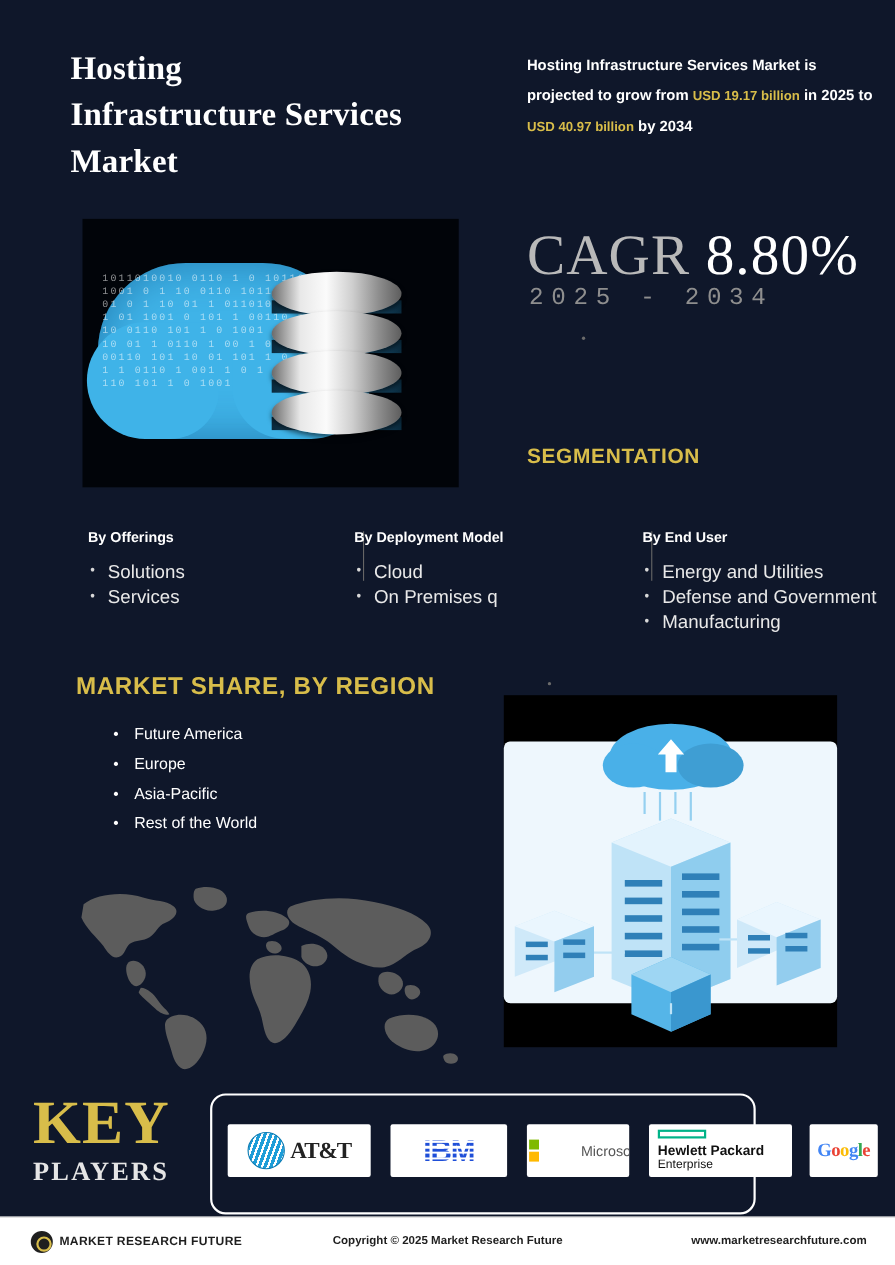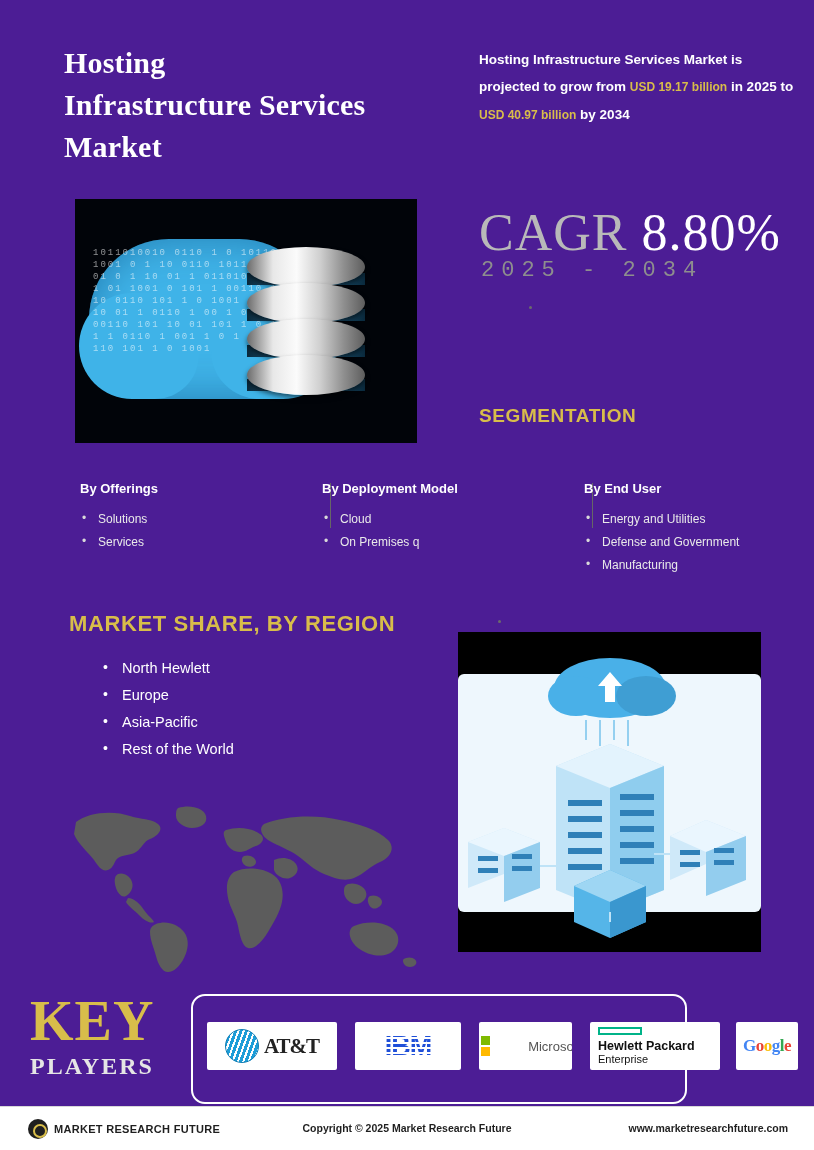--- a/index.html
+++ b/index.html
@@ -5,21 +5,21 @@
   * { box-sizing: border-box; margin: 0; padding: 0; }
   html, body {
     width: 814px; height: 1150px;
     background: #ffffff;
     font-family: "Liberation Sans", sans-serif;
     overflow: hidden;
   }
   .infographic {
     position: relative;
     width: 814px; height: 1150px;
-    background: #4c1d95;
+    background: #0f172a;
     color: #ffffff;
   }
 
   
   .title {
     position: absolute;
     left: 64px; top: 42px;
     width: 400px;
     font-family: "Liberation Serif", serif;
     font-size: 30px;
@@ -165,21 +165,21 @@
   .seg-title {
     font-size: 13px;
     font-weight: bold;
     color: #ffffff;
     margin-bottom: 12px;
   }
   .seg-list { list-style: none; }
   .seg-list li {
     position: relative;
     padding-left: 18px;
-    font-size: 12px;
+    font-size: 17px;
     line-height: 23px;
     color: #e9e9e9;
   }
   .seg-list li:before {
     content: "\2022";
     position: absolute; left: 2px; top: -1px;
     color: #d9d9d9; font-size: 12px;
   }
   .seg-div {
     position: absolute;
@@ -410,21 +410,21 @@
       <ul class="seg-list">
         <li>Energy and Utilities</li>
         <li>Defense and Government</li>
         <li>Manufacturing</li>
       </ul>
     </div>
   </div>
 
   <div class="share-head">MARKET SHARE, BY REGION</div>
   <ul class="share-list">
-    <li>North Hewlett</li>
+    <li>Future America</li>
     <li>Europe</li>
     <li>Asia-Pacific</li>
     <li>Rest of the World</li>
   </ul>
   <div class="dot-deco2"></div>
 
   <div class="world-map">
     <svg viewBox="0 0 370 175" xmlns="http://www.w3.org/2000/svg">
       <g fill="#5c5c5c">
 

